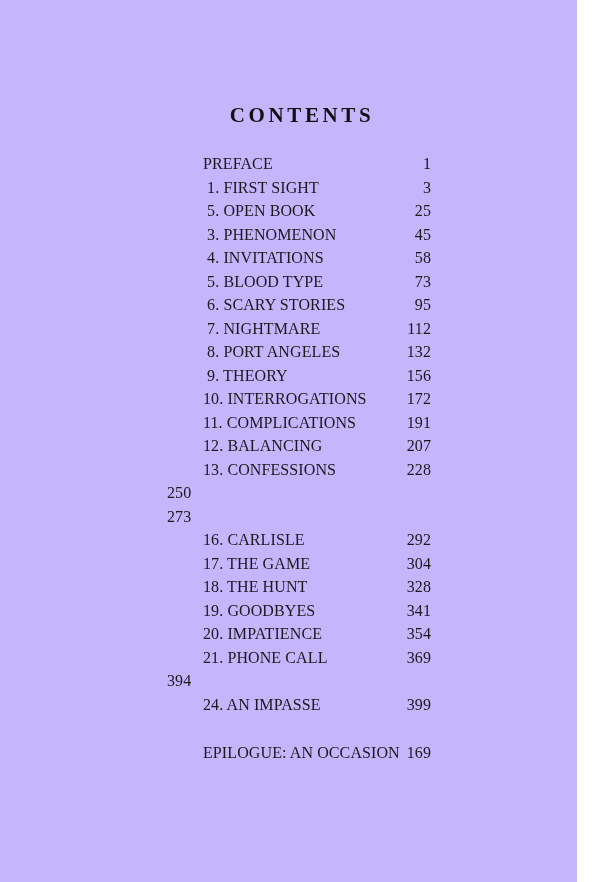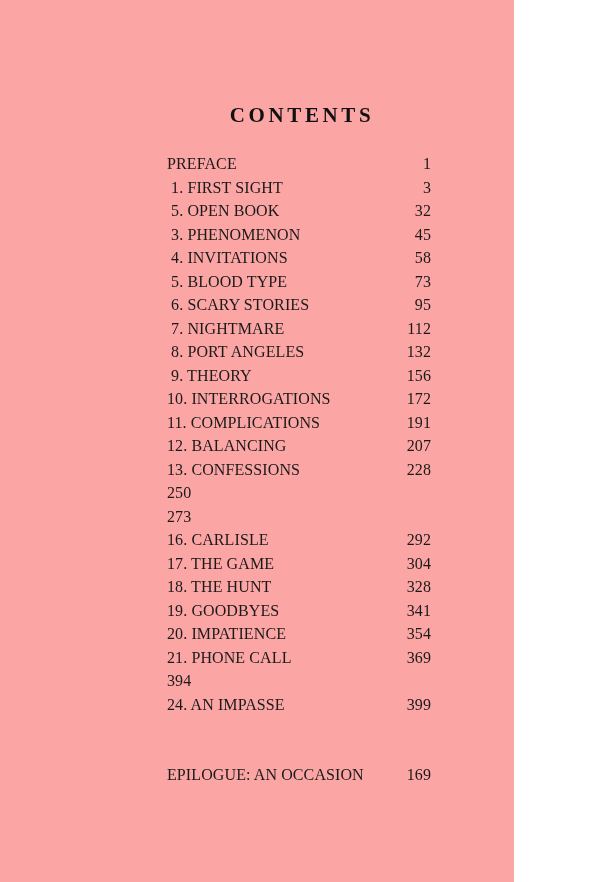--- a/index.html
+++ b/index.html
@@ -1,52 +1,52 @@
 <!DOCTYPE html>
 <html><head>
   <meta charset="utf-8">
   <style>
     html, body { margin: 0; padding: 0; background: #ffffff; }
     body { width: 600px; height: 882px; position: relative; overflow: hidden; }
-    .page { position: absolute; left: 0; top: 0; width: 514px; height: 882px; background: #fca5a5; }
+    .page { position: absolute; left: 0; top: 0; width: 577px; height: 882px; background: #c4b5fd; }
     .title {
       position: absolute; left: 0; width: 600px; top: 103px;
       text-align: center; font-family: "Liberation Serif", serif;
       font-weight: bold; font-size: 21px; letter-spacing: 3.6px; color: #111;
       padding-left: 2px;
     }
     .toc { position: absolute; left: 167px; top: 152px; width: 264px; }
     .row {
       display: flex; justify-content: space-between; align-items: baseline;
       height: 23.5px; line-height: 23.5px;
       font-family: "Liberation Serif", serif; font-size: 16px; color: #1a1a1a;
       letter-spacing: 0.1px;
     }
-    .row .label { white-space: pre; }
+    .row .label { white-space: pre; margin-left: 36px; }
     .row .num { text-align: right; }
-    .epilogue { position: absolute; left: 167px; top: 763px; width: 264px; }
+    .epilogue { position: absolute; left: 167px; top: 741px; width: 264px; }
   </style>
 </head>
 <body>
 
 <div class="page">
   <div class="title">CONTENTS</div>
 
   <div class="toc">
     <div class="row">
         <span class="label">PREFACE</span>
         <span class="num">1</span>
       </div>
     <div class="row">
         <span class="label"> 1. FIRST SIGHT</span>
         <span class="num">3</span>
       </div>
     <div class="row">
         <span class="label"> 5. OPEN BOOK</span>
-        <span class="num">32</span>
+        <span class="num">25</span>
       </div>
     <div class="row">
         <span class="label"> 3. PHENOMENON</span>
         <span class="num">45</span>
       </div>
     <div class="row">
         <span class="label"> 4. INVITATIONS</span>
         <span class="num">58</span>
       </div>
     <div class="row">

